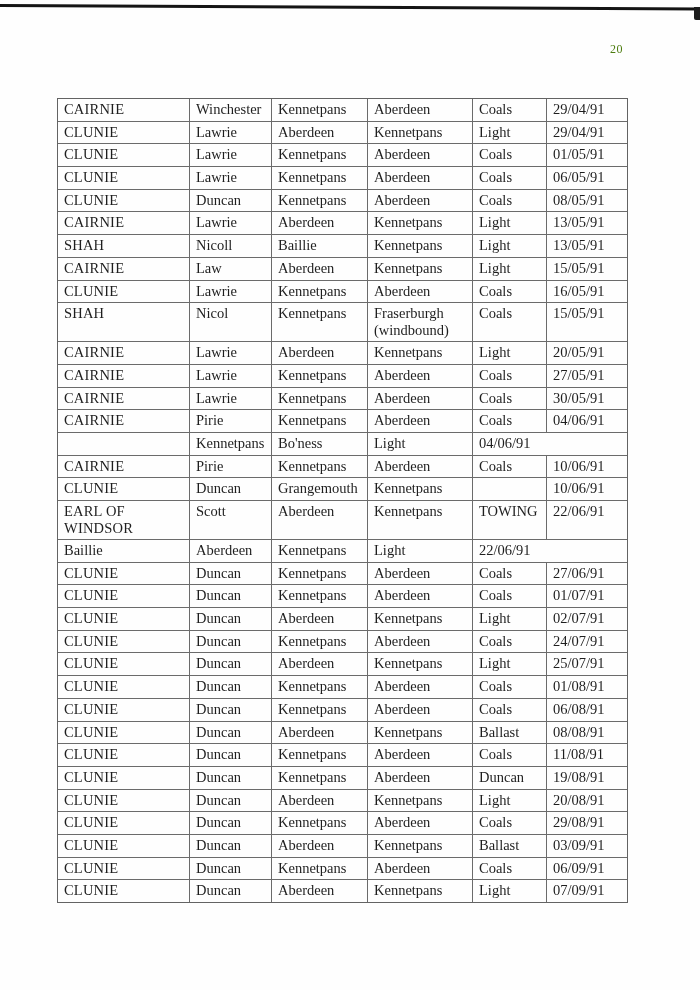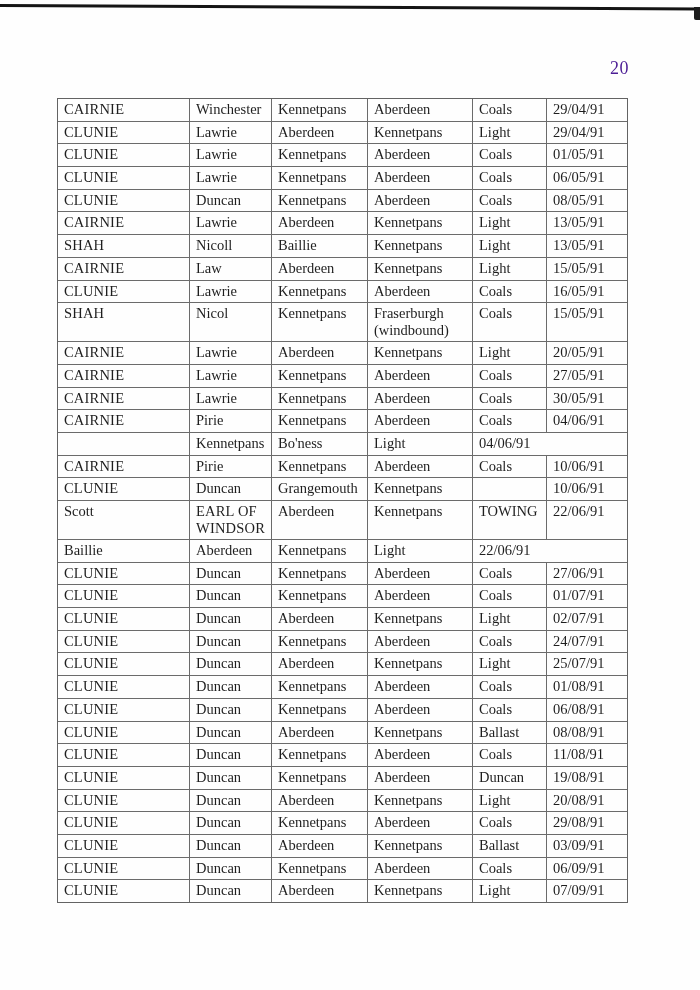--- a/index.html
+++ b/index.html
@@ -32,25 +32,25 @@
     position: absolute;
     top: 7px;
     right: 0px;
     width: 6px;
     height: 13px;
     background: #1d1d1d;
     border-radius: 0 0 0 2px;
   }
   .page-number {
     position: absolute;
-    top: 58px;
+    top: 42px;
     left: 610px;
-    font-size: 18px;
+    font-size: 12px;
     letter-spacing: 0.5px;
-    color: #4c1d95;
+    color: #4d7c0f;
   }
   .ship-table {
     position: absolute;
     top: 98px;
     left: 57px;
     width: 571px;
     border: 1px solid #636363;
     box-sizing: border-box;
     background: #fefefe;
   }
@@ -238,23 +238,23 @@
       <div class="row">
         <div class="cell ship">CLUNIE</div>
         <div class="cell">Duncan</div>
         <div class="cell">Grangemouth</div>
         <div class="cell">Kennetpans</div>
         <div class="cell"></div>
         <div class="cell">10/06/91</div>
       </div>
 
       <div class="row">
-        <div class="cell">Scott</div>
         <div class="cell ship">EARL OF
 WINDSOR</div>
+        <div class="cell">Scott</div>
         <div class="cell">Aberdeen</div>
         <div class="cell">Kennetpans</div>
         <div class="cell">TOWING</div>
         <div class="cell">22/06/91</div>
       </div>
 
       <div class="row">
         <div class="cell">Baillie</div>
         <div class="cell">Aberdeen</div>
         <div class="cell">Kennetpans</div>

